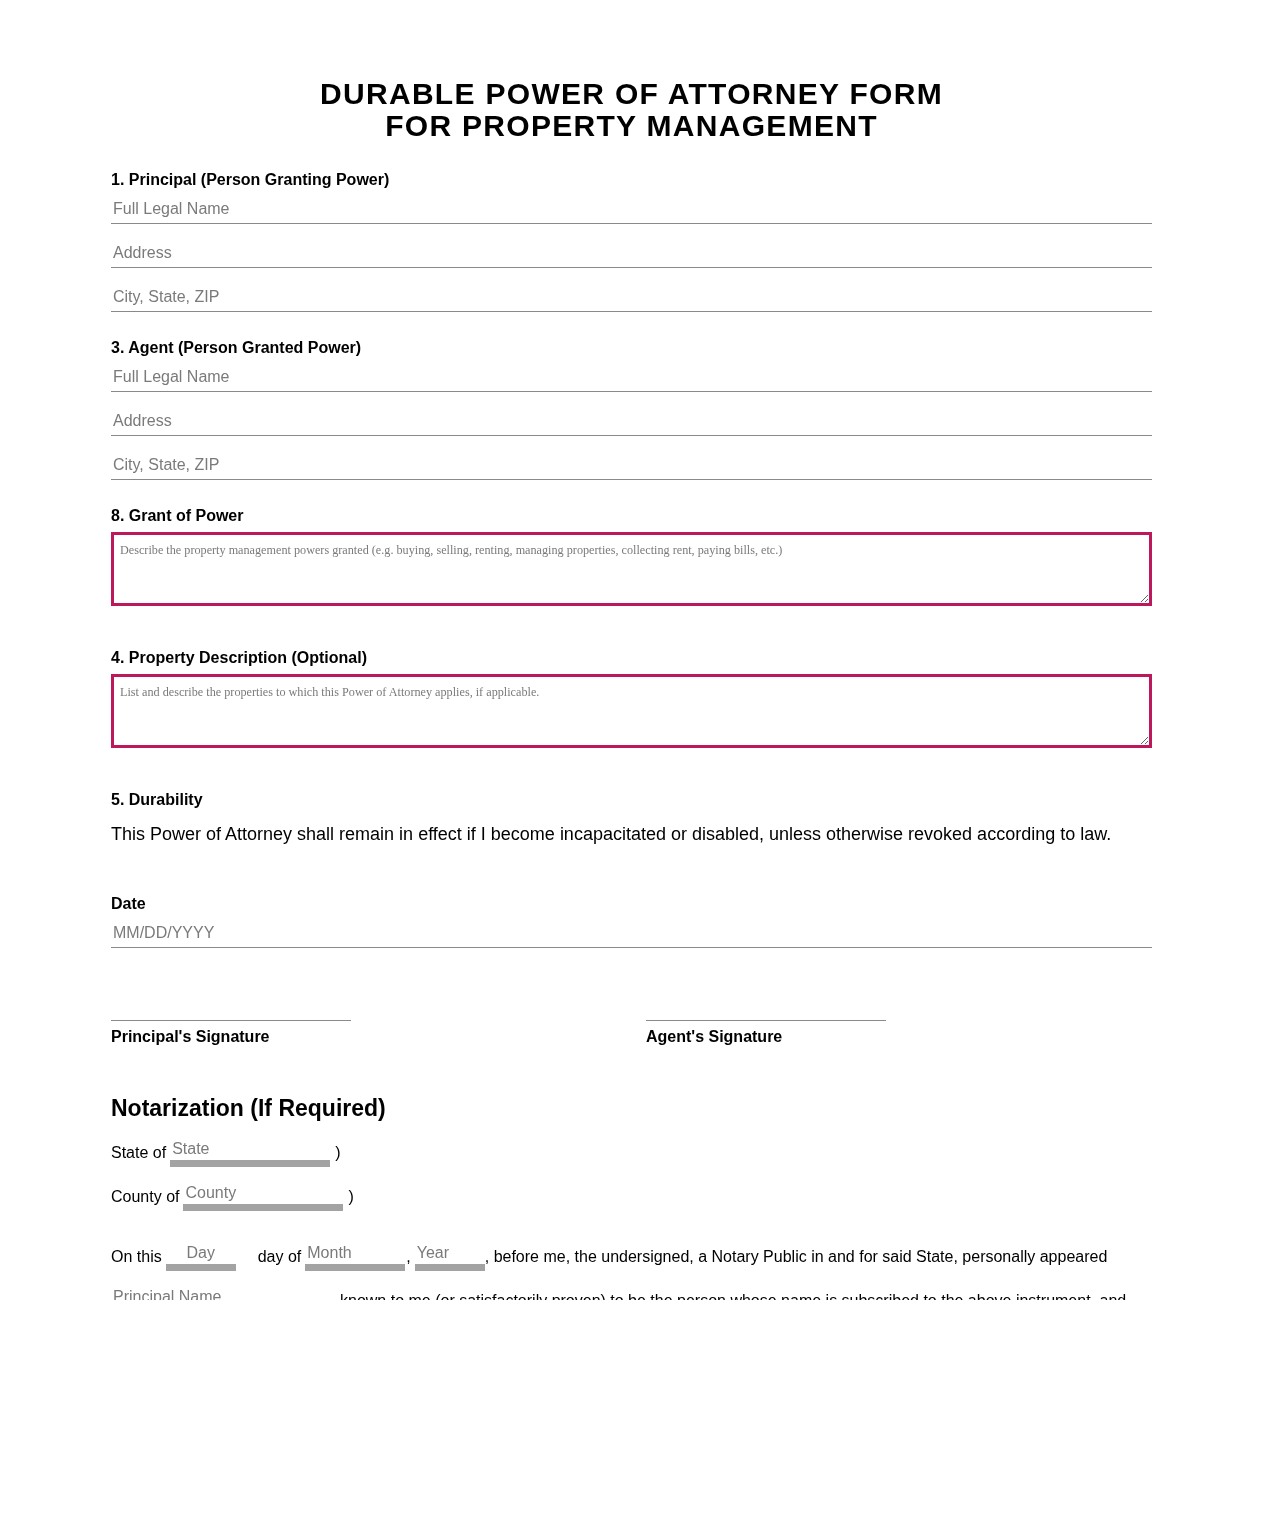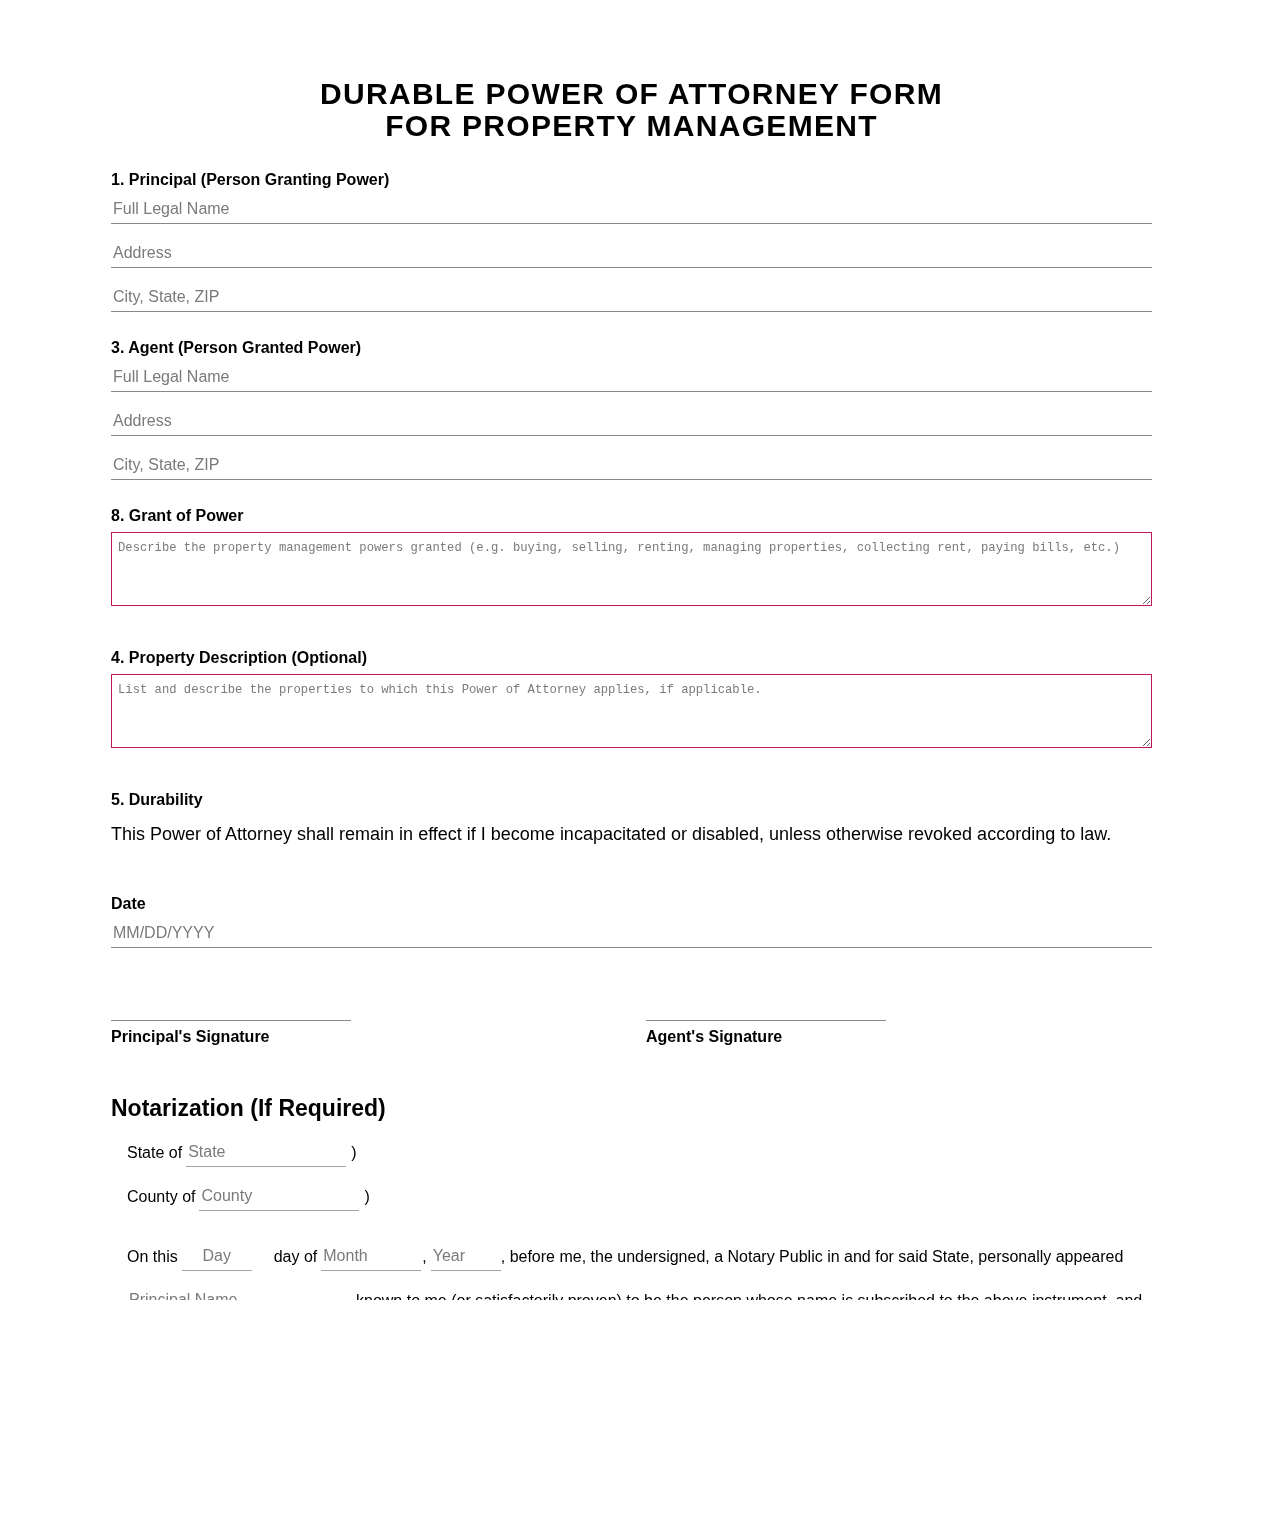--- a/index.html
+++ b/index.html
@@ -62,24 +62,24 @@
       color: #000;
       outline: none;
     }
     .line-input::placeholder { color: #7a7a7a; }
     .textarea {
       position: absolute;
       left: 0;
       width: 1041px;
       height: 74px;
       box-sizing: border-box;
-      border: 1px solid #be185d;
+      border: 3px solid #be185d;
       background: #fff;
       padding: 8px 6px;
-      font-family: Liberation Mono, monospace;
+      font-family: Liberation Serif, serif;
       font-size: 12.2px;
       line-height: 14px;
       resize: vertical;
       outline: none;
     }
     .textarea::placeholder { color: #7a7a7a; }
     .body-text {
       position: absolute;
       left: 0;
       font-size: 18px;
@@ -94,36 +94,36 @@
     .h2 {
       position: absolute;
       left: 0;
       font-size: 23px;
       font-weight: bold;
       line-height: 28px;
       white-space: nowrap;
     }
     .inline-row {
       position: absolute;
-      left: 16px;
+      left: 0;
       height: 30px;
       display: flex;
       align-items: flex-end;
       font-size: 16px;
       white-space: nowrap;
     }
     .inline-row .txt {
       line-height: 20px;
       padding-bottom: 4px;
     }
     .inline-input {
       height: 30px;
       box-sizing: border-box;
       border: none;
-      border-bottom: 1px solid #a3a3a3;
+      border-bottom: 7px solid #a3a3a3;
       background: transparent;
       padding: 0 2px;
       font-family: "Liberation Sans", sans-serif;
       font-size: 16px;
       outline: none;
     }
     .inline-input::placeholder { color: #7a7a7a; }
   </style>
 </head>
 <body>

